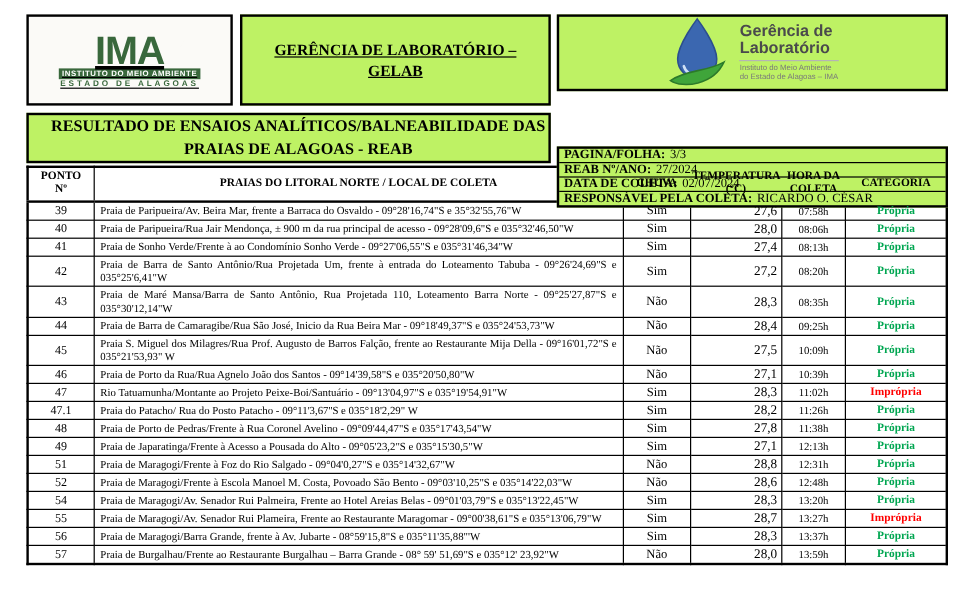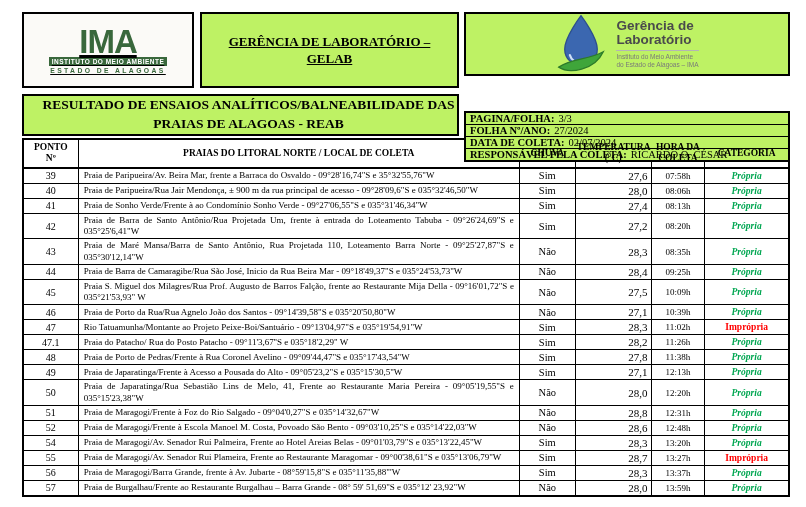--- a/index.html
+++ b/index.html
@@ -24,37 +24,37 @@
 
   .gelab-box { flex:1; display:flex; align-items:center; justify-content:center; font-weight:bold; font-size:13px; text-align:center; white-space:pre-line; line-height:1.35; }
 
   .title-box { flex:1; margin-top:6px; display:flex; align-items:center; justify-content:center; font-weight:bold; font-size:13.5px; text-align:center; white-space:pre-line; line-height:1.4;padding-left:16px; }
 
   .header-right { flex:1; display:flex; flex-direction:column;gap:32px; }
   .glogo-box { height:70px; display:flex; align-items:center; justify-content:center; gap:9px; }
   .glogo-title { font-family:"Liberation Sans","DejaVu Sans",sans-serif; font-weight:bold; font-size:13.5px; line-height:14px; color:#4a4a4c; white-space:pre-line; }
   .glogo-sub { font-family:"Liberation Sans","DejaVu Sans",sans-serif; font-size:6.5px; line-height:8px; color:#7a7a7a; border-top:1px solid #b5b5b5; margin-top:3px; padding-top:2px; white-space:pre-line; }
 
-  .info-box { flex:1; margin-top:3px; display:flex; flex-direction:column; }
+  .info-box { flex:1; margin-top:14px; display:flex; flex-direction:column; }
   .info-row { flex:1; border-bottom:1.5px solid #000; padding:0 4px; font-size:10.5px; display:flex; align-items:center; gap:4px; white-space:nowrap; overflow:hidden; }
   .info-row:last-child { border-bottom:none; }
   .info-label { font-weight:bold; }
 
   
   table { width:100%; border-collapse:collapse; border:2px solid #000; margin-top:2px; table-layout:fixed; }
   th, td { border:1px solid #000; vertical-align:middle; }
   thead th { font-size:9.5px; font-weight:bold; text-align:center; white-space:pre-line; padding:2px 1px; line-height:1.2; border-bottom:2px solid #000; }
   td { padding:1px 3px; }
   .td-ponto { text-align:center; font-size:10px; }
   .td-local { font-size:9px; text-align:justify; line-height:1.25; padding:1px 5px; }
   .td-chuva { text-align:center; font-size:10.5px; }
   .td-temp  { text-align:right; font-size:11px; }
   .td-hora  { text-align:center; font-size:9px; }
   .td-cat   { text-align:center; font-size:9.5px; font-weight:bold; }
-  .cat-propria  { color:var(--propria);font-style:italic; }
+  .cat-propria  { color:var(--propria); }
   .cat-impropria{ color:var(--impropria);margin-top:40px; }
 </style>
 </head>
 <body>
 
 <div class="page">
 
   <div class="header">
     <div class="header-left">
       <div class="hl-row1">
@@ -89,21 +89,21 @@
           <div class="glogo-sub">Instituto do Meio Ambiente
 do Estado de Alagoas – IMA</div>
         </div>
       </div>
       <div class="box info-box">
         <div class="info-row">
           <span class="info-label">PAGINA/FOLHA:</span>
           <span class="info-value">3/3</span>
         </div>
         <div class="info-row">
-          <span class="info-label">FOLHA Nº/ANO:</span>
+          <span class="info-label">REAB Nº/ANO:</span>
           <span class="info-value">27/2024</span>
         </div>
         <div class="info-row">
           <span class="info-label">DATA DE COLETA:</span>
           <span class="info-value">02/07/2024</span>
         </div>
         <div class="info-row">
           <span class="info-label">RESPONSÁVEL PELA COLETA:</span>
           <span class="info-value">RICARDO O. CÉSAR</span>
         </div>
@@ -224,28 +224,20 @@
         </tr>
         <tr>
           <td class="td-ponto">49</td>
           <td class="td-local">Praia de Japaratinga/Frente à Acesso a Pousada do Alto - 09°05'23,2"S e 035°15'30,5"W</td>
           <td class="td-chuva">Sim</td>
           <td class="td-temp">27,1</td>
           <td class="td-hora">12:13h</td>
           <td class="td-cat cat-propria">Própria</td>
         </tr>
         <tr>
-          <td class="td-ponto">50</td>
-          <td class="td-local">Praia de Japaratinga/Rua Sebastião Lins de Melo, 41, Frente ao Restaurante Maria Pereira - 09°05'19,55"S e 035°15'23,38"W</td>
-          <td class="td-chuva">Não</td>
-          <td class="td-temp">28,0</td>
-          <td class="td-hora">12:20h</td>
-          <td class="td-cat cat-propria">Própria</td>
-        </tr>
-        <tr>
           <td class="td-ponto">51</td>
           <td class="td-local">Praia de Maragogi/Frente à Foz do Rio Salgado - 09°04'0,27"S e 035°14'32,67"W</td>
           <td class="td-chuva">Não</td>
           <td class="td-temp">28,8</td>
           <td class="td-hora">12:31h</td>
           <td class="td-cat cat-propria">Própria</td>
         </tr>
         <tr>
           <td class="td-ponto">52</td>
           <td class="td-local">Praia de Maragogi/Frente à Escola Manoel M. Costa, Povoado São Bento - 09°03'10,25"S e 035°14'22,03"W</td>

